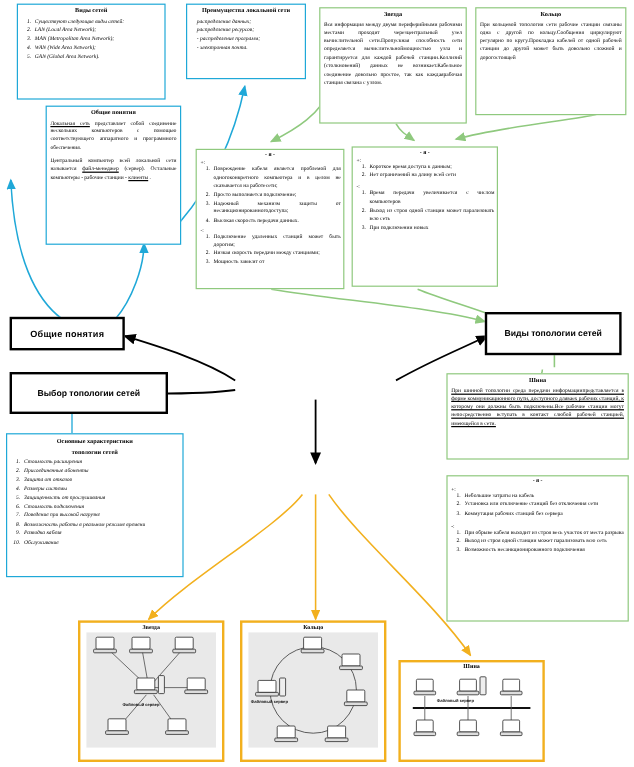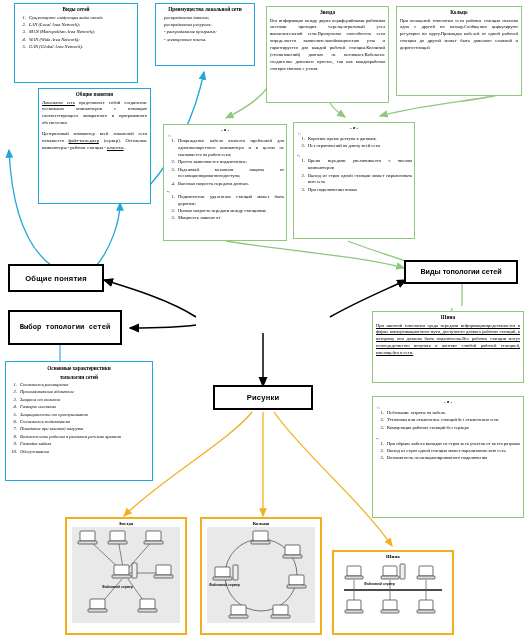--- a/index.html
+++ b/index.html
@@ -253,32 +253,29 @@
       <li>Время передачи увеличивается с числом компьютеров</li>
       <li>Выход из строя одной станции может парализовать всю сеть</li>
       <li>При подключении новых</li>
     </ol>
   </div>
 
   <div class="box node node-lg" style="left:8px; top:264px; width:96px; height:28px;">
     <span>Общие понятия</span>
   </div>
 
-  <div class="box node node-md" style="left:8px; top:310px; width:114px; height:35px; padding:0 2px;font-family:Liberation Mono, monospace;">
+  <div class="box node node-md" style="left:8px; top:310px; width:132px; height:35px; padding:0 2px;">
     <span>Выбор топологии сетей</span>
   </div>
 
-  <div class="box node node-md" style="left:404px; top:260px; width:114px; height:24px; padding:0 2px;">
+  <div class="box node node-md" style="left:404px; top:260px; width:114px; height:36px; padding:0 2px;">
     <span>Виды топологии сетей</span>
   </div>
 
 
-  <div class="box node node-lg" style="left:213px; top:385px; width:100px; height:25px;">
-    <span>Рисунки</span>
-  </div>
 
   <div class="box cyan" style="left:5px; top:361px; width:148px; height:120px;">
     <div class="bx-title" style="margin-top:3px">Основные характеристики</div>
     <div class="bx-title" style="margin-top:0">топологии сетей</div>
     <ol class="numlist italic">
       <li>Стоимость расширения</li>
       <li>Присоединенные абоненты</li>
       <li>Защита от отказов</li>
       <li>Размеры системы</li>
       <li>Защищенность от прослушивания</li>

